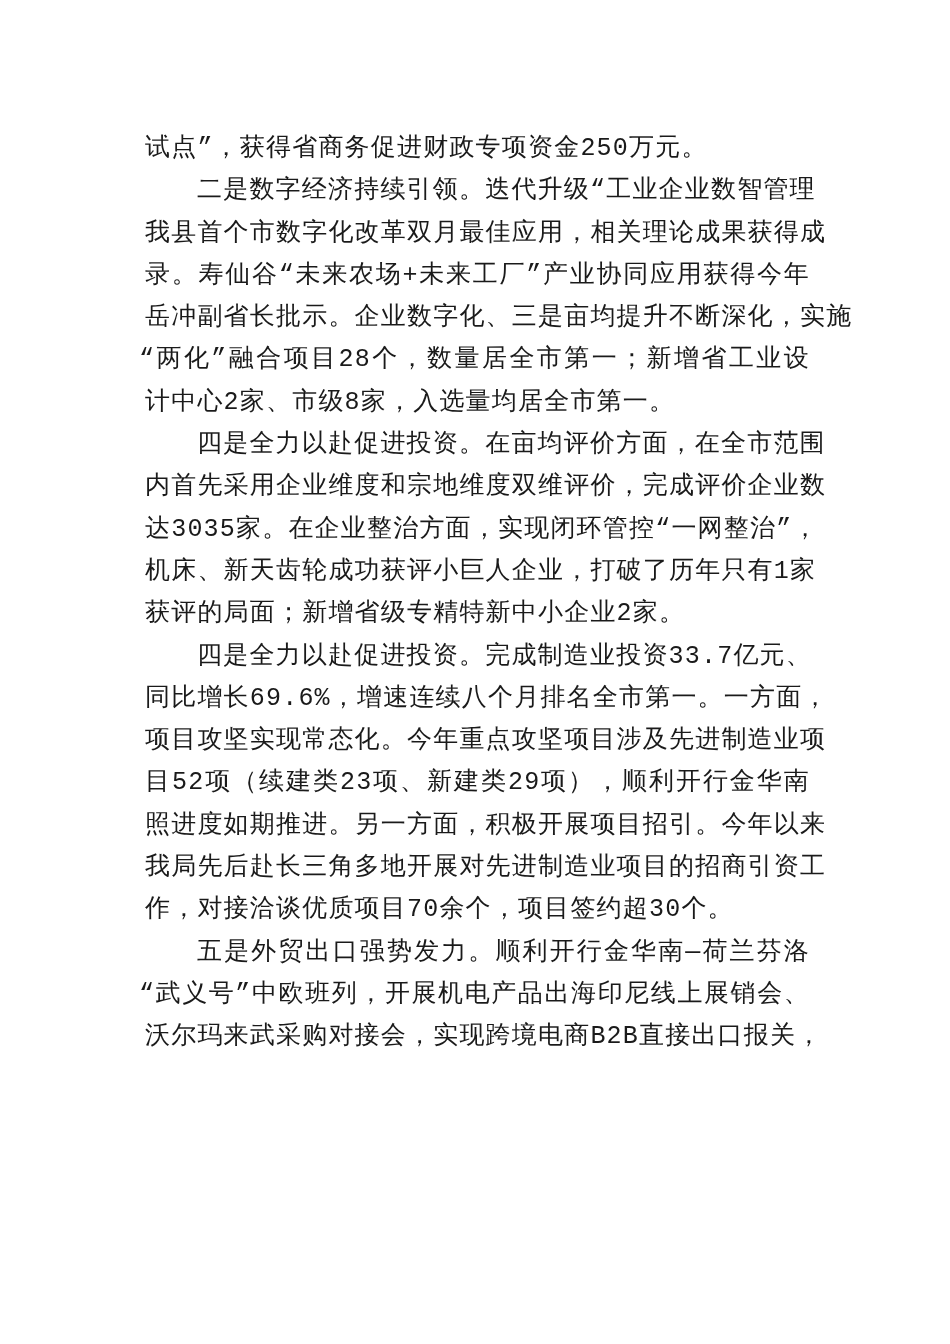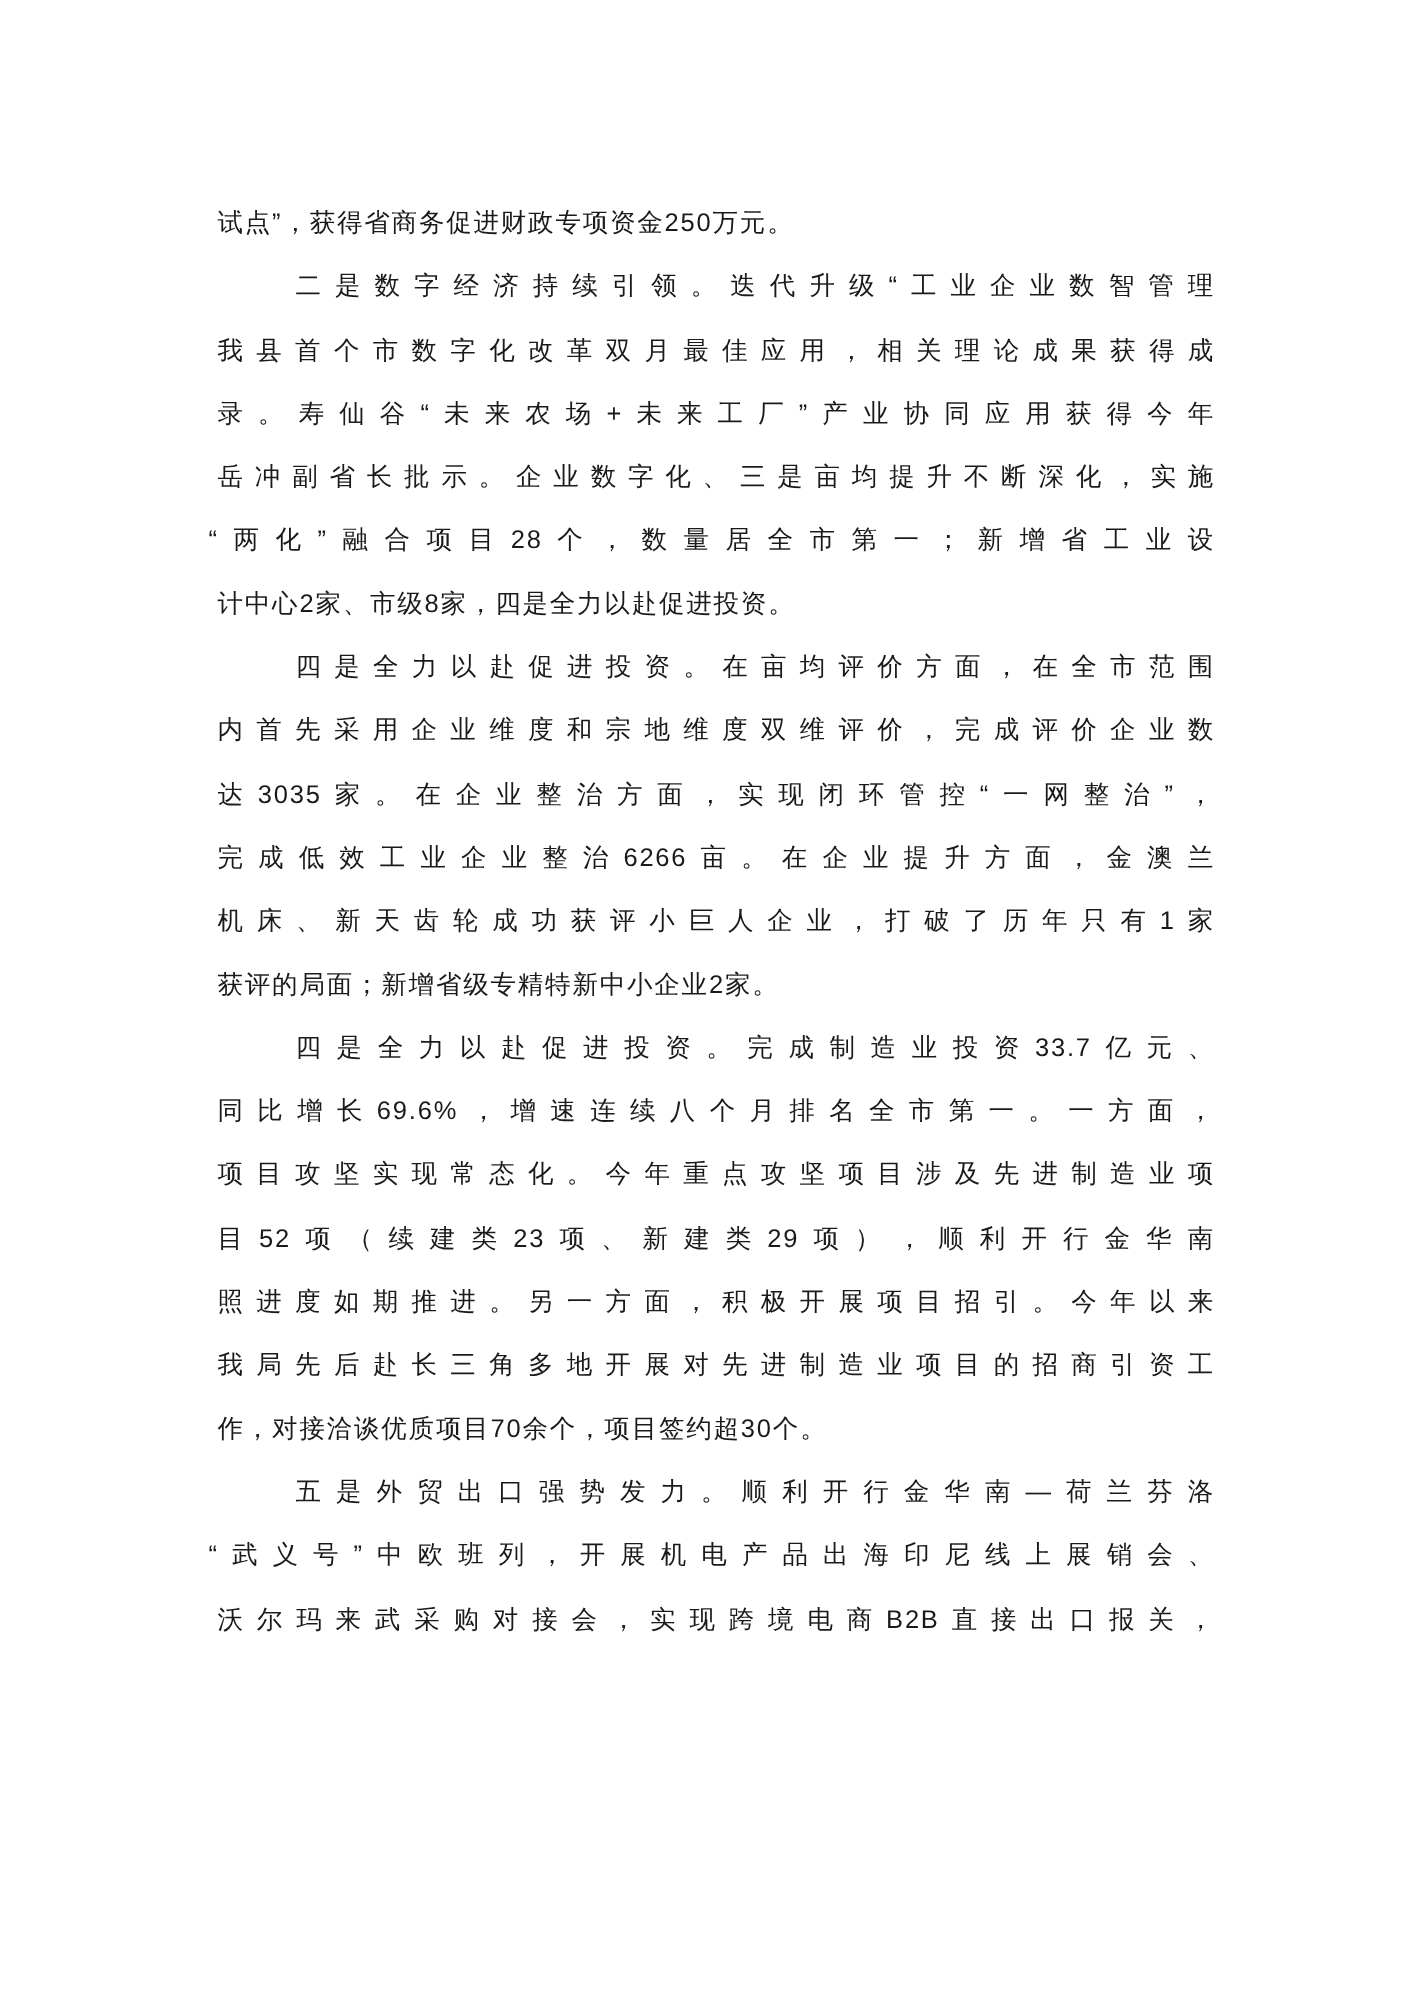--- a/index.html
+++ b/index.html
@@ -20,22 +20,22 @@
       width: 950px;
       height: 1344px;
       background: #ffffff;
     }
     .body-text {
       position: absolute;
       left: 145px;
       top: 128px;
       width: 665px;
       color: #1a1a1a;
-      font-family: Liberation Sans, sans-serif;
-      font-size: 17px;
+      font-family: Liberation Mono, monospace;
+      font-size: 25px;
       letter-spacing: 1.2px;
     }
     .line {
       display: block;
       height: 42.3px;
       line-height: 42.3px;
       white-space: nowrap;
       text-align: justify;
       text-align-last: justify;
     }
@@ -58,28 +58,27 @@
     <div>
       <span class="line last">试点”，获得省商务促进财政专项资金250万元。</span>
     </div>
 
     <div>
       <span class="line indent">二是数字经济持续引领。迭代升级“工业企业数智管理</span>
       <span class="line">我县首个市数字化改革双月最佳应用，相关理论成果获得成</span>
       <span class="line">录。寿仙谷“未来农场+未来工厂”产业协同应用获得今年</span>
       <span class="line">岳冲副省长批示。企业数字化、三是亩均提升不断深化，实施</span>
       <span class="line quote-start">“两化”融合项目28个，数量居全市第一；新增省工业设</span>
-      <span class="line last">计中心2家、市级8家，四是全力以赴促进投资。</span>
+      <span class="line last">计中心2家、市级8家，入选量均居全市第一。</span>
     </div>
 
     <div>
       <span class="line indent">四是全力以赴促进投资。在亩均评价方面，在全市范围</span>
       <span class="line">内首先采用企业维度和宗地维度双维评价，完成评价企业数</span>
       <span class="line">达3035家。在企业整治方面，实现闭环管控“一网整治”，</span>
-      <span class="line">完成低效工业企业整治6266亩。在企业提升方面，金澳兰</span>
       <span class="line">机床、新天齿轮成功获评小巨人企业，打破了历年只有1家</span>
       <span class="line last">获评的局面；新增省级专精特新中小企业2家。</span>
     </div>
 
     <div>
       <span class="line indent">四是全力以赴促进投资。完成制造业投资33.7亿元、</span>
       <span class="line">同比增长69.6%，增速连续八个月排名全市第一。一方面，</span>
       <span class="line">项目攻坚实现常态化。今年重点攻坚项目涉及先进制造业项</span>
       <span class="line">目52项（续建类23项、新建类29项），顺利开行金华南</span>
       <span class="line">照进度如期推进。另一方面，积极开展项目招引。今年以来</span>

